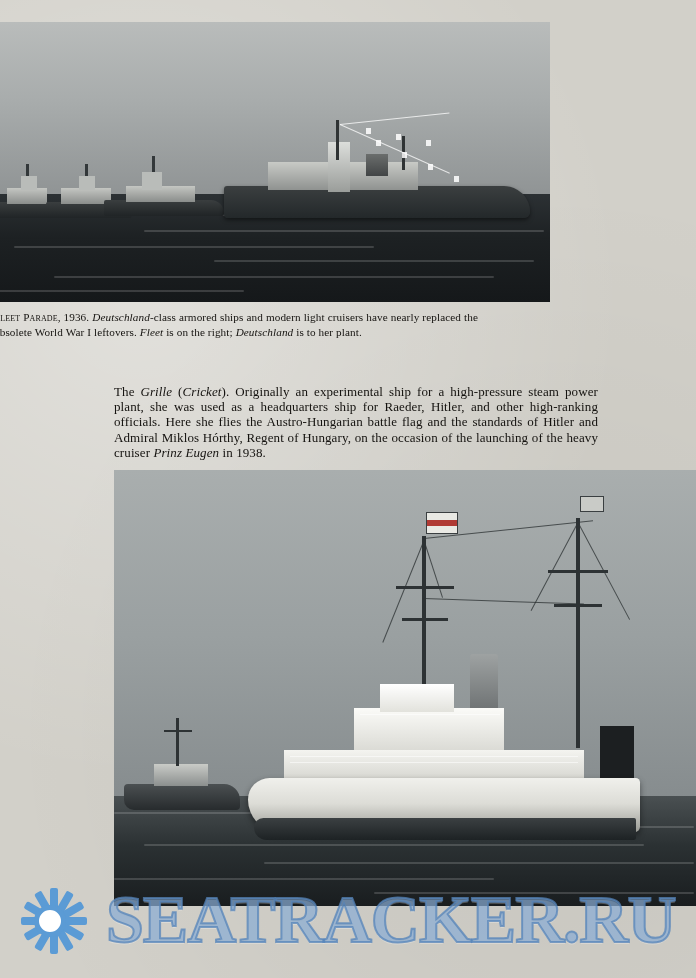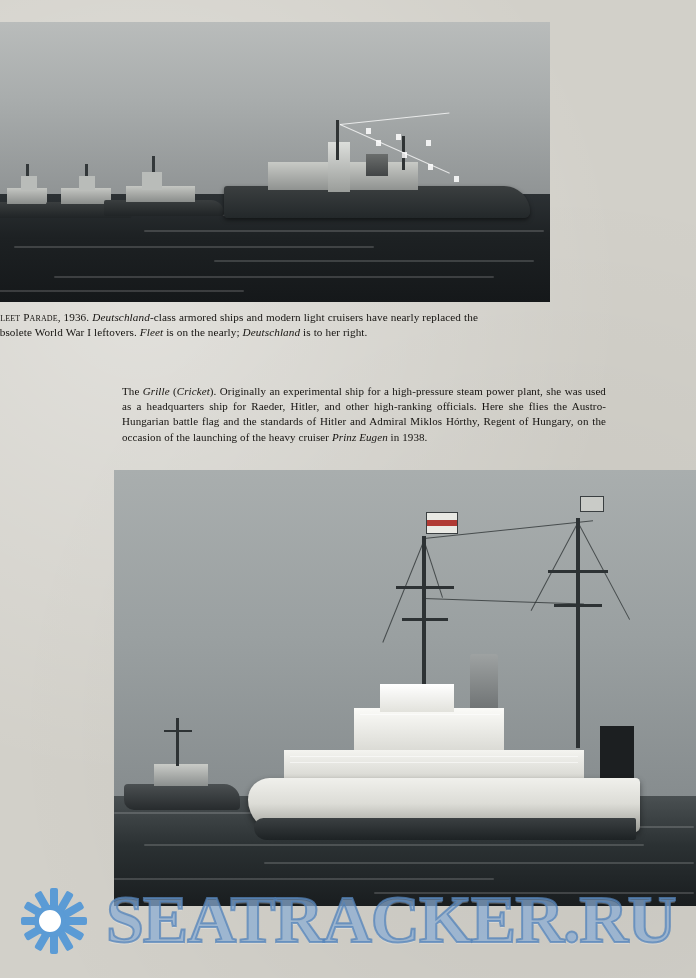--- a/index.html
+++ b/index.html
@@ -167,25 +167,24 @@
   }
   .caption-top .sc { font-variant: small-caps; }
   em { font-style: italic; }
 
   
   .caption-mid {
     position: absolute;
     left: 114px;
     top: 384px;
     width: 484px;
-    font-size: 11px;
+    font-size: 13px;
     line-height: 15.2px;
     text-align: justify;
     letter-spacing: 0.1px;
-    margin-left: 8px;
   }
 
   
   .photo-bottom {
     position: absolute;
     left: 114px;
     top: 470px;
     width: 582px;
     height: 436px;
     overflow: hidden;
@@ -462,22 +461,22 @@
       <div class="pennant" style="left:238px;top:34px;"></div>
       <div class="pennant" style="left:150px;top:-14px;"></div>
       <div class="pennant" style="left:180px;top:-8px;"></div>
       <div class="pennant" style="left:210px;top:-2px;"></div>
     </div>
   </div>
 
   <div class="caption-top">
     <span class="sc">Fleet Parade, 1936.</span>
     <em>Deutschland</em><span>-class armored ships and modern light cruisers have nearly replaced the obsolete World War I leftovers.</span>
-    <em>Fleet</em><span> is on the nearly;</span>
-    <em>Deutschland</em><span> is to her right.</span>
+    <em>Fleet</em><span> is on the right;</span>
+    <em>Deutschland</em><span> is to her plant.</span>
   </div>
 
   <div class="caption-mid">
     <span>The </span><em>Grille</em><span> (</span><em>Cricket</em><span>). Originally an experimental ship for a high-pressure steam power plant, she was used as a headquarters ship for Raeder, Hitler, and other high-ranking officials. Here she flies the Austro-Hungarian battle flag and the standards of Hitler and Admiral Miklos Hórthy, Regent of Hungary, on the occasion of the launching of the heavy cruiser </span><em>Prinz Eugen</em><span> in 1938.</span>
   </div>
 
   <div class="photo-bottom">
     <div class="sky-bot"></div>
     <div class="sea-bot"></div>
 

